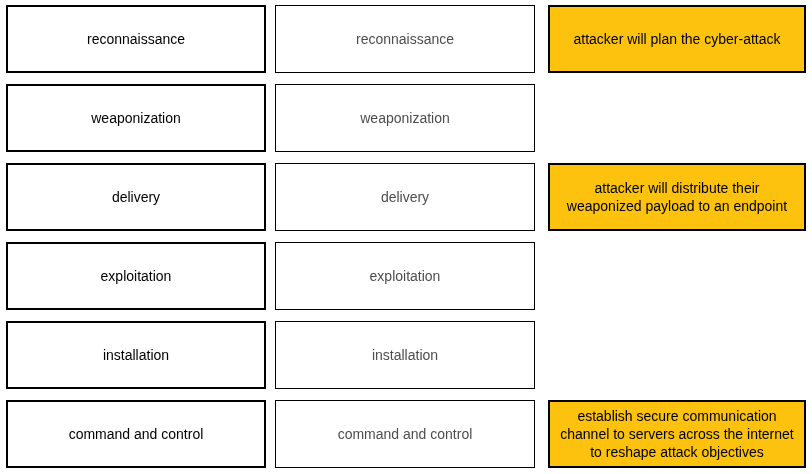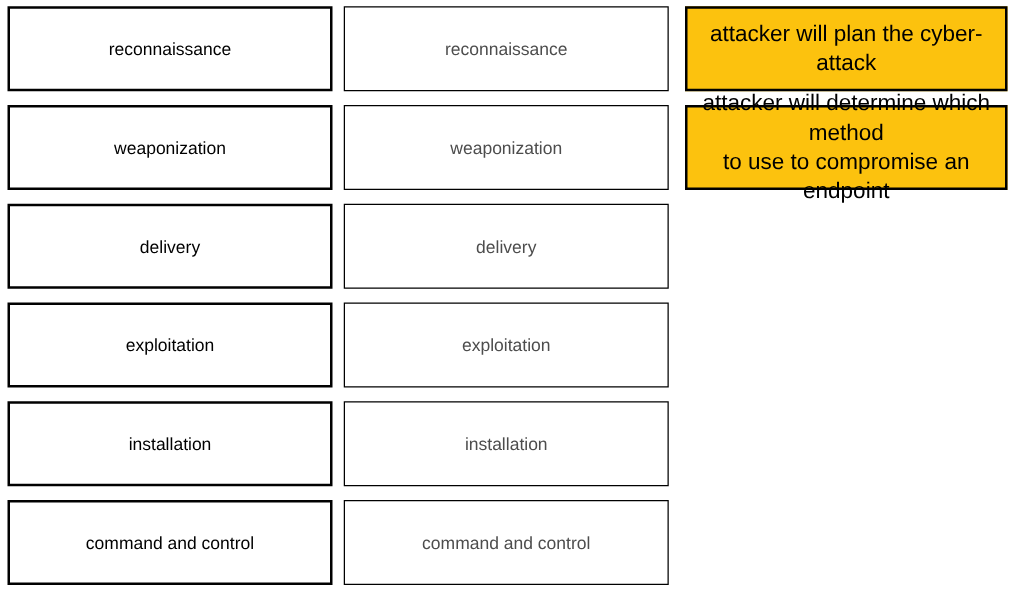--- a/index.html
+++ b/index.html
@@ -42,21 +42,21 @@
     background: #ffffff;
     border: 1px solid var(--border, #000);
     color: var(--dropped-text, #4d4d4d);
     font-size: 14px;
   }
   .desc-box {
     width: 258px;
     background: var(--highlight, #fcc20e);
     border: 2px solid var(--border, #000);
     color: var(--desc-text, #000);
-    font-size: 18px;
+    font-size: 14px;
     line-height: 1.3;
   }
   .desc-box .label { white-space: pre-line; }
   .label { display: block; width: 100%; }
 </style>
 </head>
 <body>
 
 <div class="board">
 
@@ -72,32 +72,32 @@
     </div>
   </div>
 
   <div class="row">
     <div class="cell option-box">
       <span class="label">weaponization</span>
     </div>
     <div class="cell drop-box">
       <span class="label">weaponization</span>
     </div>
-    <div class="cell desc-box">
-      <span class="label">attacker will determine which method
-to use to compromise an endpoint</span>
-    </div>
   </div>
 
   <div class="row">
     <div class="cell option-box">
       <span class="label">delivery</span>
     </div>
     <div class="cell drop-box">
       <span class="label">delivery</span>
+    </div>
+    <div class="cell desc-box">
+      <span class="label">attacker will distribute their
+weaponized payload to an endpoint</span>
     </div>
   </div>
 
   <div class="row">
     <div class="cell option-box">
       <span class="label">exploitation</span>
     </div>
     <div class="cell drop-box">
       <span class="label">exploitation</span>
     </div>
@@ -112,15 +112,20 @@
     </div>
   </div>
 
   <div class="row">
     <div class="cell option-box">
       <span class="label">command and control</span>
     </div>
     <div class="cell drop-box">
       <span class="label">command and control</span>
     </div>
+    <div class="cell desc-box">
+      <span class="label">establish secure communication
+channel to servers across the internet
+to reshape attack objectives</span>
+    </div>
   </div>
 
 </div>
 
 </body></html>

